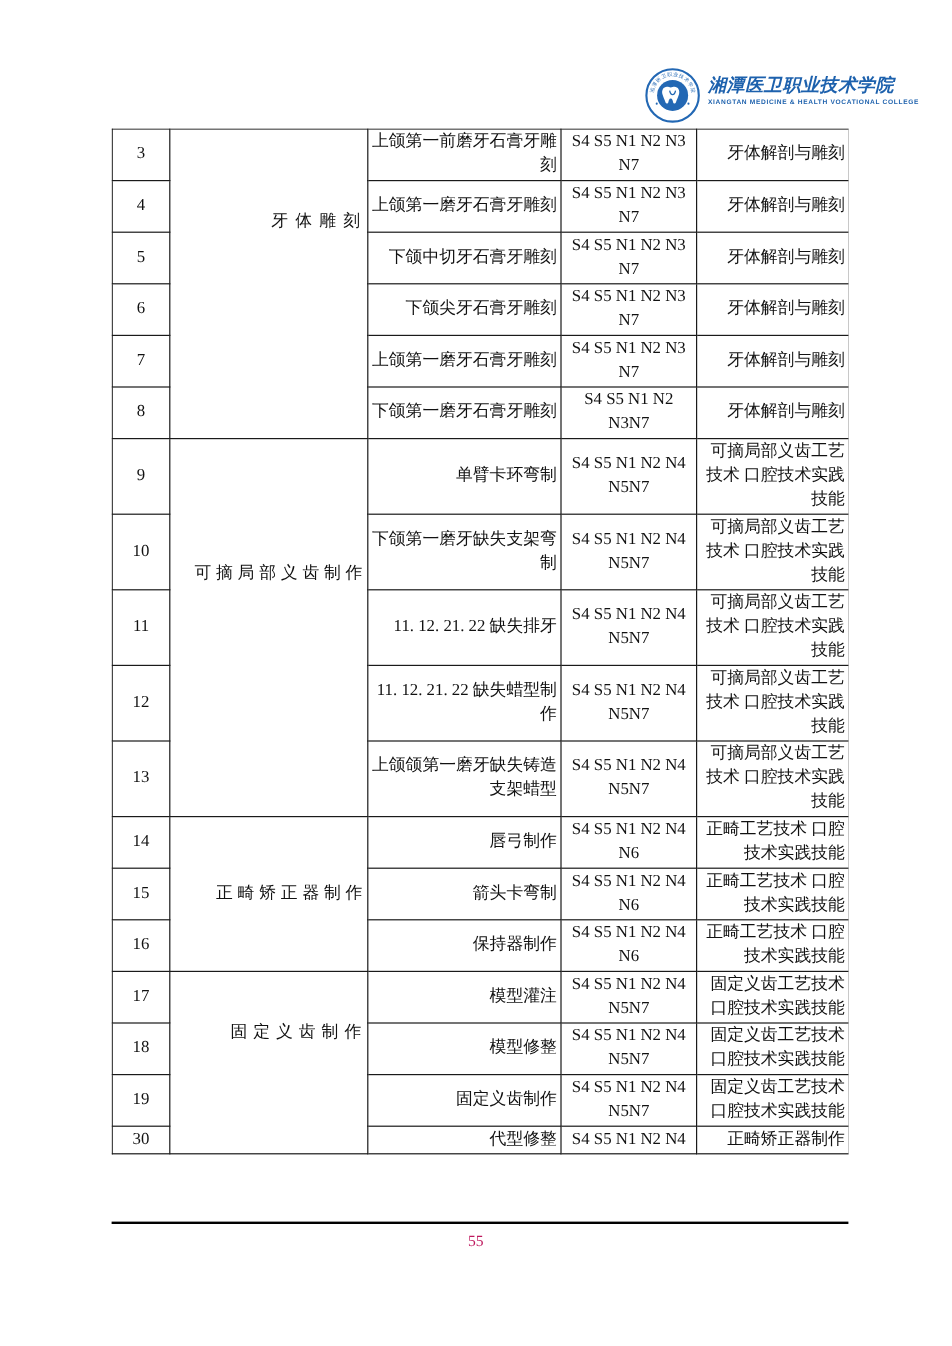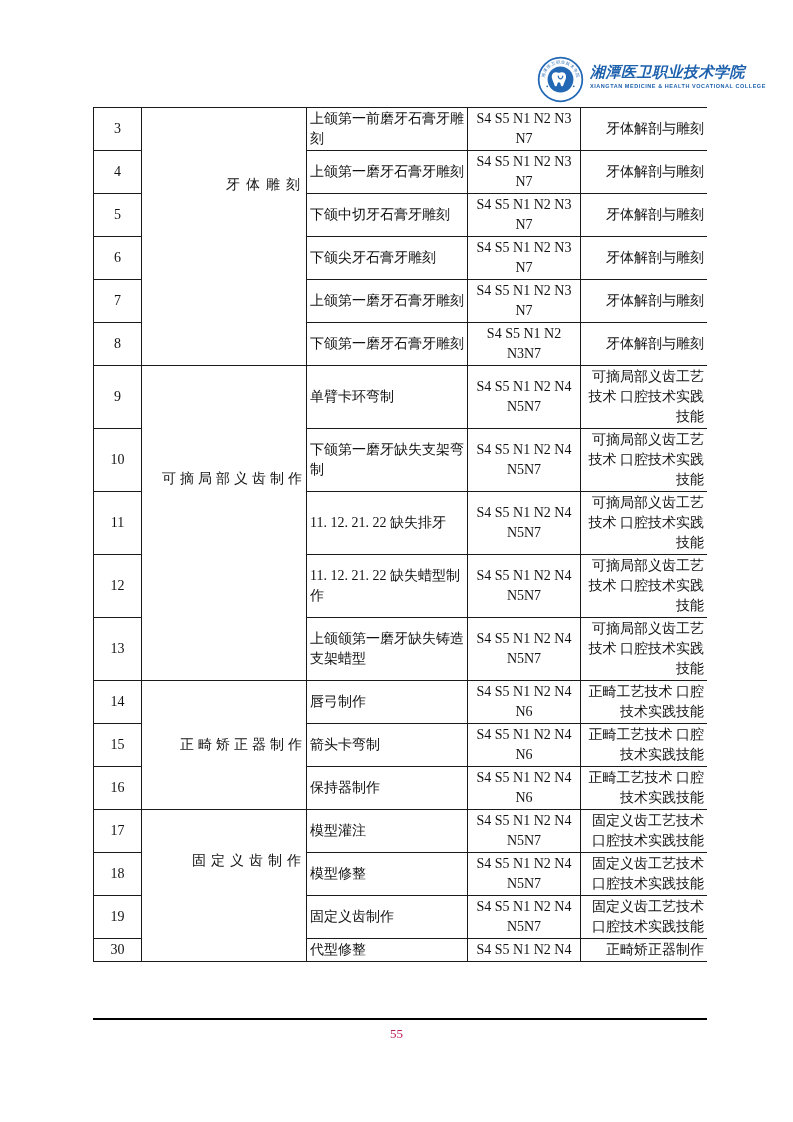--- a/index.html
+++ b/index.html
@@ -36,21 +36,21 @@
   .c-num    { text-align:center; }
   .c-cat    { position:relative; }
   .category-label {
     position:absolute; left:0; right:0; transform:translateY(-50%);
     text-align:right; letter-spacing:4px; white-space:nowrap;
   }
   .cat-0 .category-label { top:30%; letter-spacing:6px; }
   .cat-1 .category-label { top:36%; }
   .cat-2 .category-label { top:50%; }
   .cat-3 .category-label { top:34%; letter-spacing:5px; }
-  .c-item   { vertical-align:top; text-align:left; padding:2px 5px; }
+  .c-item   { vertical-align:top; text-align:right; padding:2px 5px; }
   .c-codes  { text-align:center; white-space:pre-line; }
   .c-course { text-align:right; padding:1px 8px; }
 
   
   .page-number {
     position:absolute; top:1026px; left:0; width:793px;
     text-align:center; font-size:13px; color:#be185d;
   }
 </style>
 </head>

